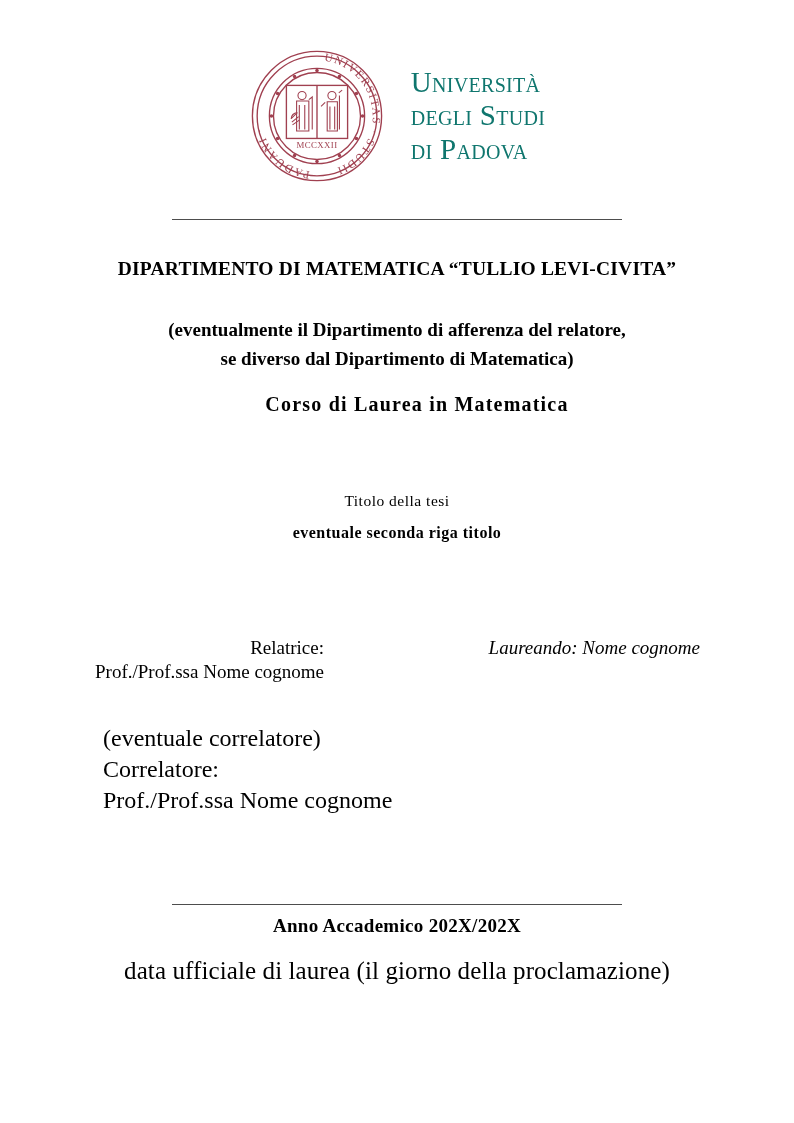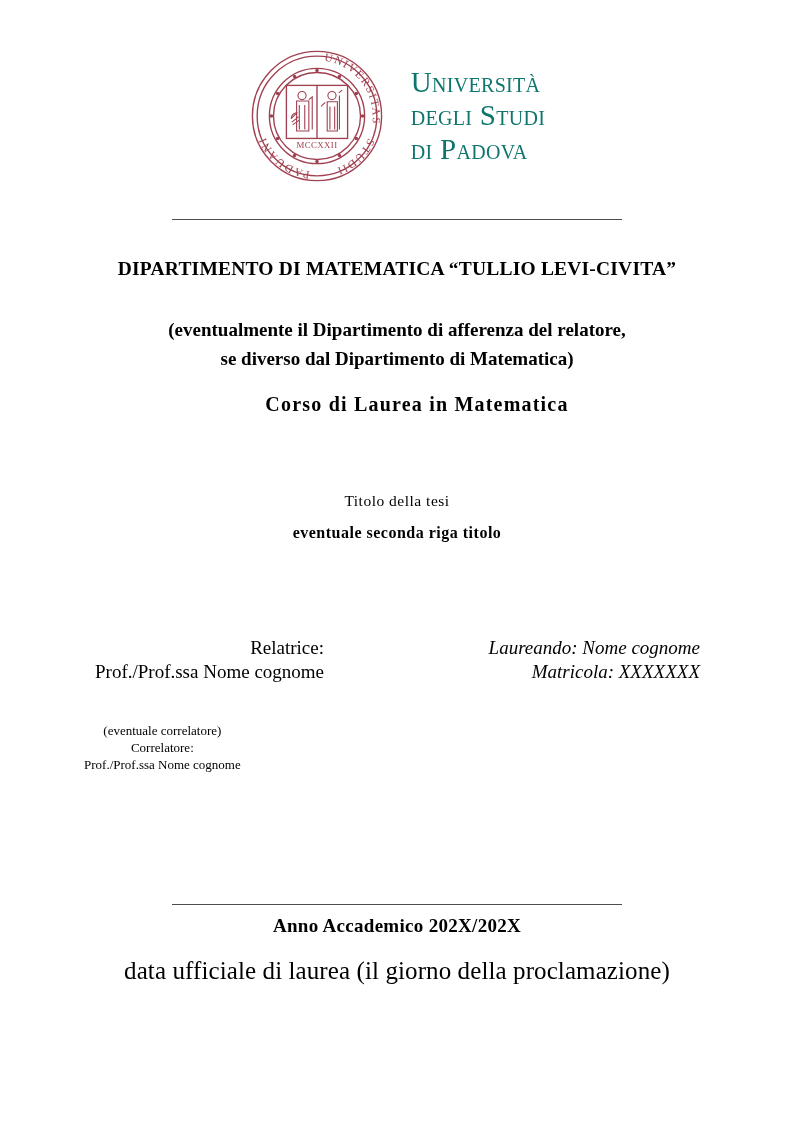--- a/index.html
+++ b/index.html
@@ -122,24 +122,24 @@
   .candidate-col {
     text-align: right;
     white-space: nowrap;
     font-style: italic;
   }
   .people-line { display: block; }
 
   .cosupervisor {
     position: absolute;
     top: 723px;
-    left: 84px;
-    font-size: 13px;
+    left: 103px;
+    font-size: 24px;
     line-height: 1.3;
-    text-align: center;
+    text-align: left;
     white-space: nowrap;
   }
   .cosupervisor span { display: block; }
 
   
   .academic-year {
     top: 915px;
     font-size: 19px;
     font-weight: bold;
     letter-spacing: 0.3px;
@@ -235,21 +235,20 @@
   <div class="centered thesis-title-1">Titolo della tesi</div>
   <div class="centered thesis-title-2">eventuale seconda riga titolo</div>
 
   <div class="people">
     <div class="advisor-col">
       <span class="people-line">Relatrice:</span>
       <span class="people-line">Prof./Prof.ssa Nome cognome</span>
     </div>
     <div class="candidate-col">
       <span class="people-line">Laureando: Nome cognome</span>
-      <span class="people-line">Matricola: XXXXXXX</span>
     </div>
   </div>
 
   <div class="cosupervisor">
     <span>(eventuale correlatore)</span>
     <span>Correlatore:</span>
     <span>Prof./Prof.ssa Nome cognome</span>
   </div>
 
   <div class="rule rule-bottom"></div>

